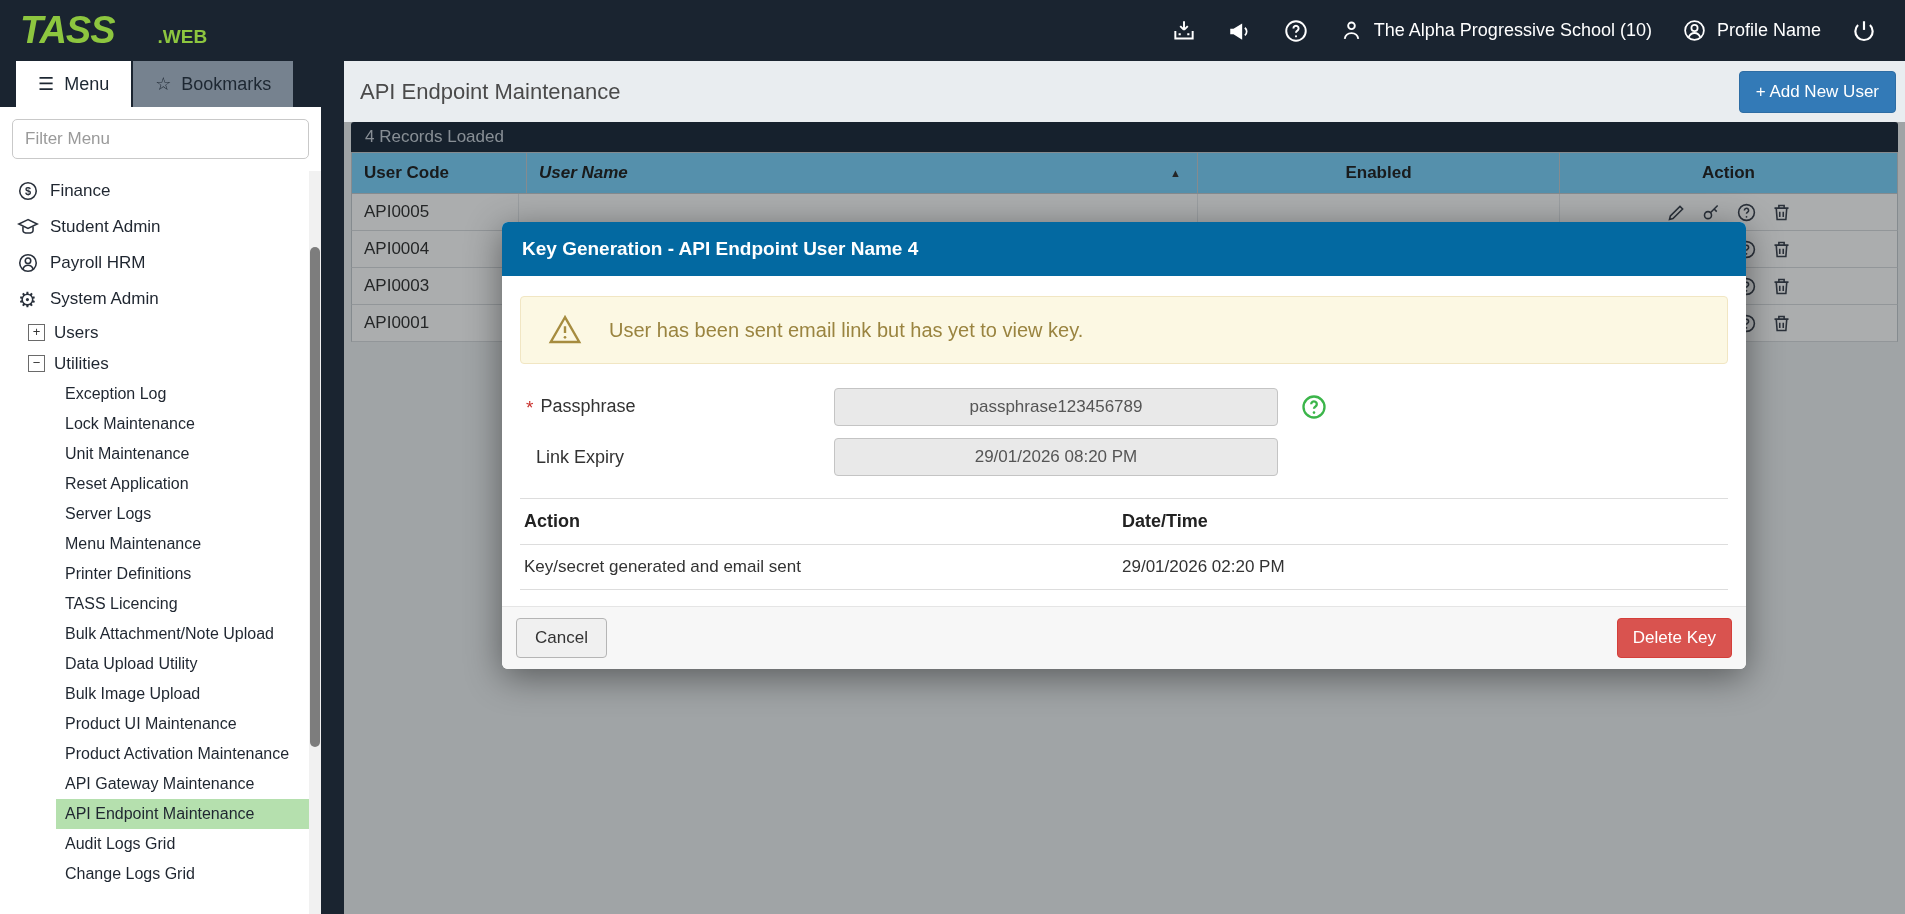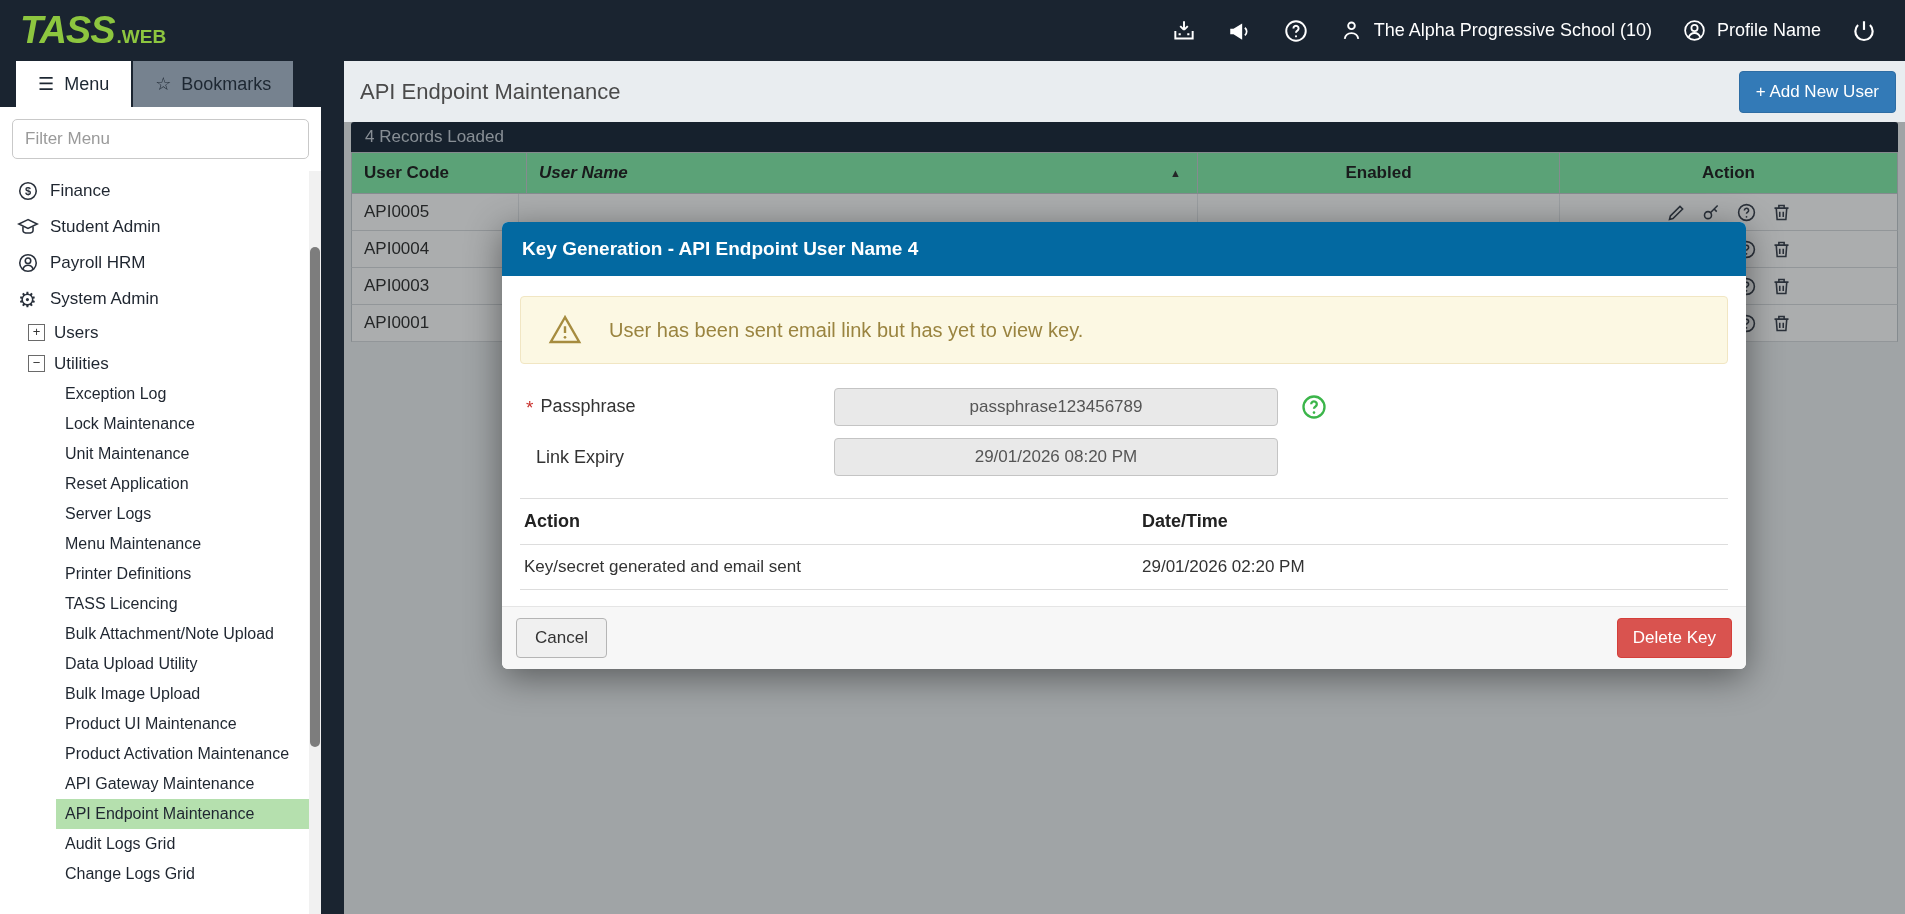--- a/index.html
+++ b/index.html
@@ -2,21 +2,21 @@
 <html><head>
 <meta charset="utf-8">
 <style>
   * { box-sizing: border-box; margin: 0; padding: 0; }
   html,body { width:1905px; height:914px; overflow:hidden; background:#1a2430;
     font-family:"Liberation Sans", sans-serif; }
 
   
   .topbar { height:61px; background:#1a2430; display:flex; align-items:center;
     padding:0 28px 0 20px; color:#fff; }
-  .logo { display:flex; align-items:baseline; cursor:pointer; }
+  .logo { display:flex; align-items:baseline; cursor:pointer;gap:41px; }
   .logo-main { color:#8dc63f; font-size:38px; font-weight:800; font-style:italic; letter-spacing:-1px; }
   .logo-sub { color:#8dc63f; font-size:19px; font-weight:700; margin-left:2px; }
   .topbar-right { margin-left:auto; display:flex; align-items:center; gap:30px; font-size:18px; }
   .tb-icon { width:26px; height:26px; display:flex; align-items:center; cursor:pointer; color:#fff; }
   .tb-icon svg { width:26px; height:26px; }
   .tb-group { display:flex; align-items:center; gap:9px; cursor:pointer; }
   .tb-group svg { width:25px; height:25px; }
 
   
   .shell { display:flex; height:853px; }
@@ -56,21 +56,21 @@
   .maincol { flex:1; display:flex; flex-direction:column; }
   .page-header { height:61px; background:#e9edf0; display:flex; align-items:center; padding:0 9px 0 16px; }
   .page-title { font-size:22px; font-weight:400; color:#4a4a4a; }
   .add-btn { margin-left:auto; background:#337ab7; color:#fff; border:1px solid #2e6da4;
     border-radius:4px; font-size:17px; padding:10px 16px; cursor:pointer; }
 
   .content { flex:1; background:#eef1f3; position:relative; padding:0 7px; }
   .records-bar { background:#1e2b3c; color:#c9d1d9; height:30px; display:flex; align-items:center;
     padding-left:14px; font-size:17px; border-radius:3px 3px 0 0; }
 
-  .grid-header { display:flex; align-items:stretch; background:#86efac; height:42px;
+  .grid-header { display:flex; align-items:stretch; background:#7dd3fc; height:42px;
     border:1px solid #c6cbd0; font-weight:700; font-size:17px; color:#222; }
   .grid-header .c { display:flex; align-items:center; padding:0 12px; }
   .grid-header .c + .c { border-left:1px solid #c6cbd0; }
   .c.code { flex:0 0 166px; }
   .c.name { flex:1; }
   .grid-header .c.name { font-style:italic;margin-left:8px; }
   .caret { margin-left:auto; font-size:11px; color:#333; padding-right:4px; }
   .c.enabled { flex:0 0 362px; justify-content:center; }
   .c.action { flex:0 0 338px; justify-content:center; }
 
@@ -102,21 +102,21 @@
   .req { color:#c9302c; font-size:19px; margin-right:2px; vertical-align:-2px; }
   .dis-input { width:444px; height:38px; background:#e9e9e9; border:1px solid #c4c4c4;
     border-radius:4px; padding:0 12px; font-size:17px; color:#555; outline:none;text-align:center; }
   .help-green { margin-left:22px; width:28px; height:28px; display:flex; cursor:pointer; }
   .help-green svg { width:28px; height:28px; }
 
   .history { margin-top:22px; border-top:1px solid #ddd; }
   .h-row { display:flex; border-bottom:1px solid #ddd; padding:12px 4px; font-size:17px; color:#333; }
   .h-row.h-head { font-weight:700; font-size:18px; color:#222; }
   .h-action { flex:0 0 598px; }
-  .h-date { flex:1;margin-left:20px; }
+  .h-date { flex:1; }
 
   .modal-footer { background:#f7f7f7; border-top:1px solid #e5e5e5; padding:11px 14px;
     display:flex; align-items:center; border-radius:0 0 6px 6px; }
   .btn-cancel { background:#f0f0f0; border:1px solid #b5b5b5; border-radius:4px;
     padding:9px 18px; font-size:17px; color:#333; cursor:pointer; }
   .btn-delete { margin-left:auto; background:#d9534f; border:1px solid #d43f3a; border-radius:4px;
     padding:9px 15px; font-size:17px; color:#fff; cursor:pointer; }
 </style>
 </head>
 <body>

